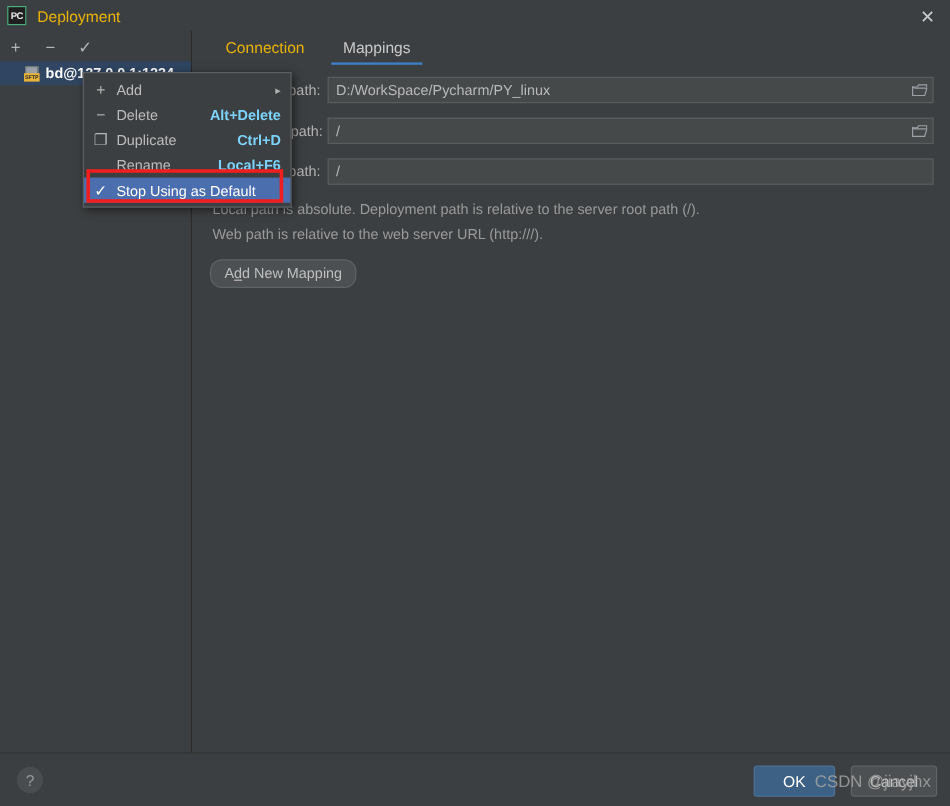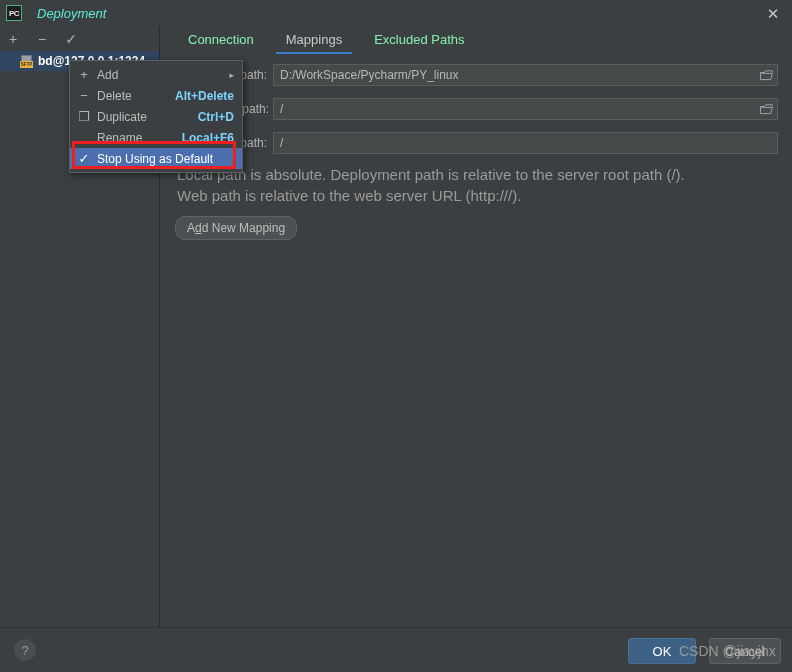--- a/index.html
+++ b/index.html
@@ -41,24 +41,23 @@
     display: flex;
     align-items: center;
     justify-content: center;
     font-size: 8px;
     font-weight: bold;
     color: #e6e6e6;
     font-family: "Liberation Sans", sans-serif;
     letter-spacing: -0.5px;
   }
   .title-text {
-    margin-left: 15px;
+    margin-left: 9px;
     font-size: 13px;
-    color: #5eead4;
-    font-style: italic;
+    color: #eab308;
   }
   .close-btn {
     position: absolute;
     top: 3px; right: 5px;
     width: 28px; height: 22px;
     display: flex;
     align-items: center;
     justify-content: center;
     color: #c8c8c8;
     font-size: 15px;
@@ -143,21 +142,21 @@
   .tabs {
     height: 28px;
     display: flex;
     align-items: flex-end;
     padding-left: 11px;
     gap: 0;
   }
   .tab {
     padding: 0 16px 7px 16px;
     font-size: 13px;
-    color: #86efac;
+    color: #eab308;
     cursor: pointer;
     position: relative;
   }
   .tab.active { color: #c9c9c9; }
   .tab.active::after {
     content: "";
     position: absolute;
     left: 6px; right: 6px; bottom: 0;
     height: 2px;
     background: #3d7ec4;
@@ -207,21 +206,21 @@
     display: flex;
     align-items: center;
     justify-content: center;
     cursor: pointer;
     flex: none;
   }
 
   .hint {
     margin: 4px 0 0 0;
     padding-left: 2px;
-    font-size: 15px;
+    font-size: 12px;
     color: #9a9a9a;
     line-height: 17px;
   }
   .btn {
     margin-top: 12px;
     padding: 4px 11px;
     background: #4c5052;
     border: 1px solid #5e6364;
     border-radius: 10px;
     color: #bfbfbf;
@@ -369,21 +368,20 @@
         <span>bd@127.0.0.1:1234</span>
       </div>
     </div>
   </div>
 
   <div class="main">
 
     <div class="tabs">
       <div class="tab">Connection</div>
       <div class="tab active">Mappings</div>
-      <div class="tab">Excluded Paths</div>
     </div>
 
     <div class="form">
 
       <div class="row">
         <div class="row-label">Local path:</div>
         <div class="field">
           <input type="text" value="D:/WorkSpace/Pycharm/PY_linux" style="">
           <span class="browse">
             <svg width="13" height="11" viewBox="0 0 13 11" aria-hidden="true">

